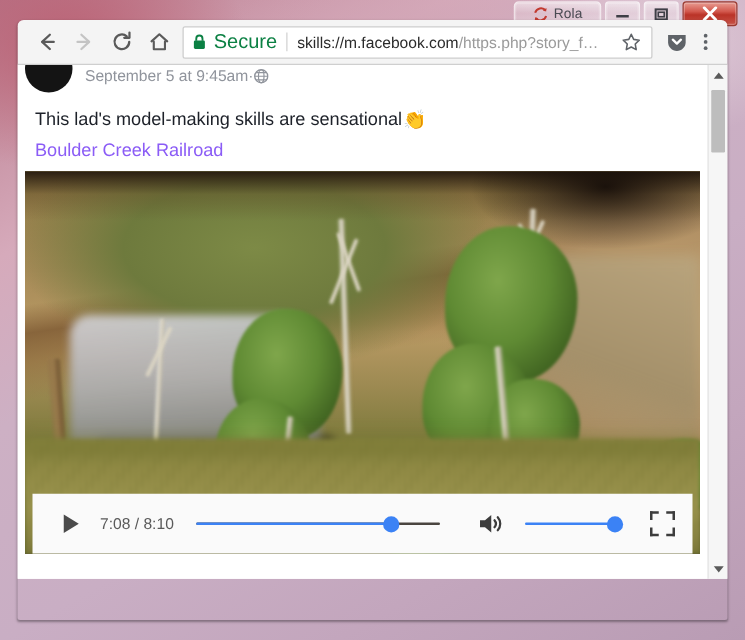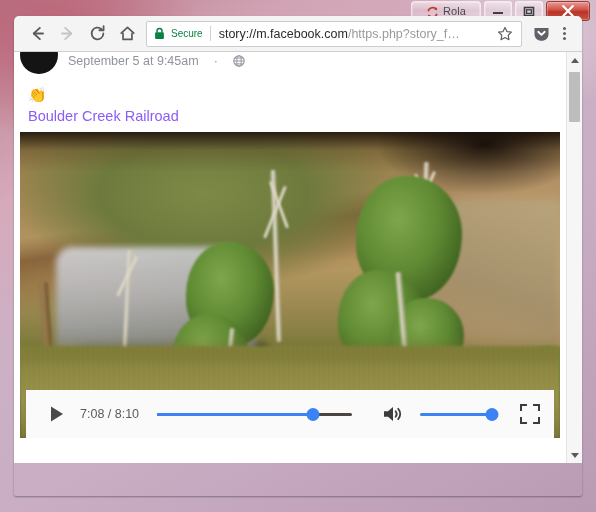--- a/index.html
+++ b/index.html
@@ -198,21 +198,21 @@
     border: 1px solid #cdcdcd;
     border-radius: 2px;
     display: flex;
     align-items: center;
     padding: 0 7px;
     overflow: hidden;
   }
   #lock-icon { flex: 0 0 11px; margin-right: 6px; display:flex; align-items:center;}
   #secure-label {
     color: #0b8043;
-    font-size: 10px;
+    font-size: 16px;
     margin-right: 7px;
     white-space: nowrap;
   }
   #omnibox-divider {
     width: 1px; height: 15px;
     background: #d2d2d2;
     margin-right: 8px;
     flex: 0 0 1px;
   }
   #url-text {
@@ -269,21 +269,21 @@
     position: absolute;
     left: 7px; top: 6px;
     width: 24px; height: 5px;
     background: repeating-linear-gradient(90deg, #cfcfcf 0 2px, transparent 2px 5px);
   }
   #post-meta {
     margin-left: 10px;
     margin-top: 2px;
     display: flex;
     align-items: center;
-    gap: 15px;
+    gap: 0;
   }
   #post-time {
     font-size: 12.5px;
     color: #90949c;
     white-space: nowrap;
   }
   #post-meta-sep { font-size: 12.5px; color: #90949c; }
   #globe-icon { width: 12px; height: 12px; display:block; }
 
   #post-text {
@@ -589,21 +589,21 @@
 
       <div id="omnibox">
         <span id="lock-icon">
           <svg width="11" height="13" viewBox="0 0 11 13">
             <path d="M3 5.5V3.9a2.5 2.5 0 0 1 5 0v1.6" fill="none" stroke="#0b8043" stroke-width="1.5"></path>
             <rect x="1.1" y="5.3" width="8.8" height="6.8" rx="1.1" fill="#0b8043"></rect>
           </svg>
         </span>
         <span id="secure-label">Secure</span>
         <span id="omnibox-divider"></span>
-        <span id="url-text"><span class="url-host">story://m.facebook.com</span><span class="url-path">/https.php?story_f…</span></span>
+        <span id="url-text"><span class="url-host">skills://m.facebook.com</span><span class="url-path">/https.php?story_f…</span></span>
         <span id="star-icon">
           <svg width="16" height="16" viewBox="0 0 18 18">
             <path d="M9 1.6l2.2 4.6 5 .7-3.6 3.5.85 5L9 13l-4.45 2.4.85-5L1.8 6.9l5-.7z" fill="none" stroke="#5f6368" stroke-width="1.4" stroke-linejoin="round"></path>
           </svg>
         </span>
       </div>
 
       <span id="pocket-icon">
         <svg width="19" height="19" viewBox="0 0 20 20">
           <path d="M2.6 4.2h14.8v6.2c0 4.1-3.3 7.2-7.4 7.2s-7.4-3.1-7.4-7.2z" fill="#5f6368"></path>
@@ -629,20 +629,21 @@
               <svg id="globe-icon" viewBox="0 0 14 14">
                 <circle cx="7" cy="7" r="6.1" fill="none" stroke="#90949c" stroke-width="1.3"></circle>
                 <ellipse cx="7" cy="7" rx="2.6" ry="6.1" fill="none" stroke="#90949c" stroke-width="1.1"></ellipse>
                 <path d="M1.1 7h11.8M2.2 3.6h9.6M2.2 10.4h9.6" stroke="#90949c" stroke-width="1.1" fill="none"></path>
               </svg>
             </span>
           </div>
         </div>
 
         <div id="post-text">
+          <span>This lad's model-making skills are sensational</span>
           <span id="clap-emoji">👏</span>
         </div>
 
         <a id="post-link" href="#">Boulder Creek Railroad</a>
 
         <div id="video-player">
           <div id="video-surface">
             <div id="far-ridge"></div>
             <div id="rock-shadow"></div>
             <div id="rock-face"></div>

